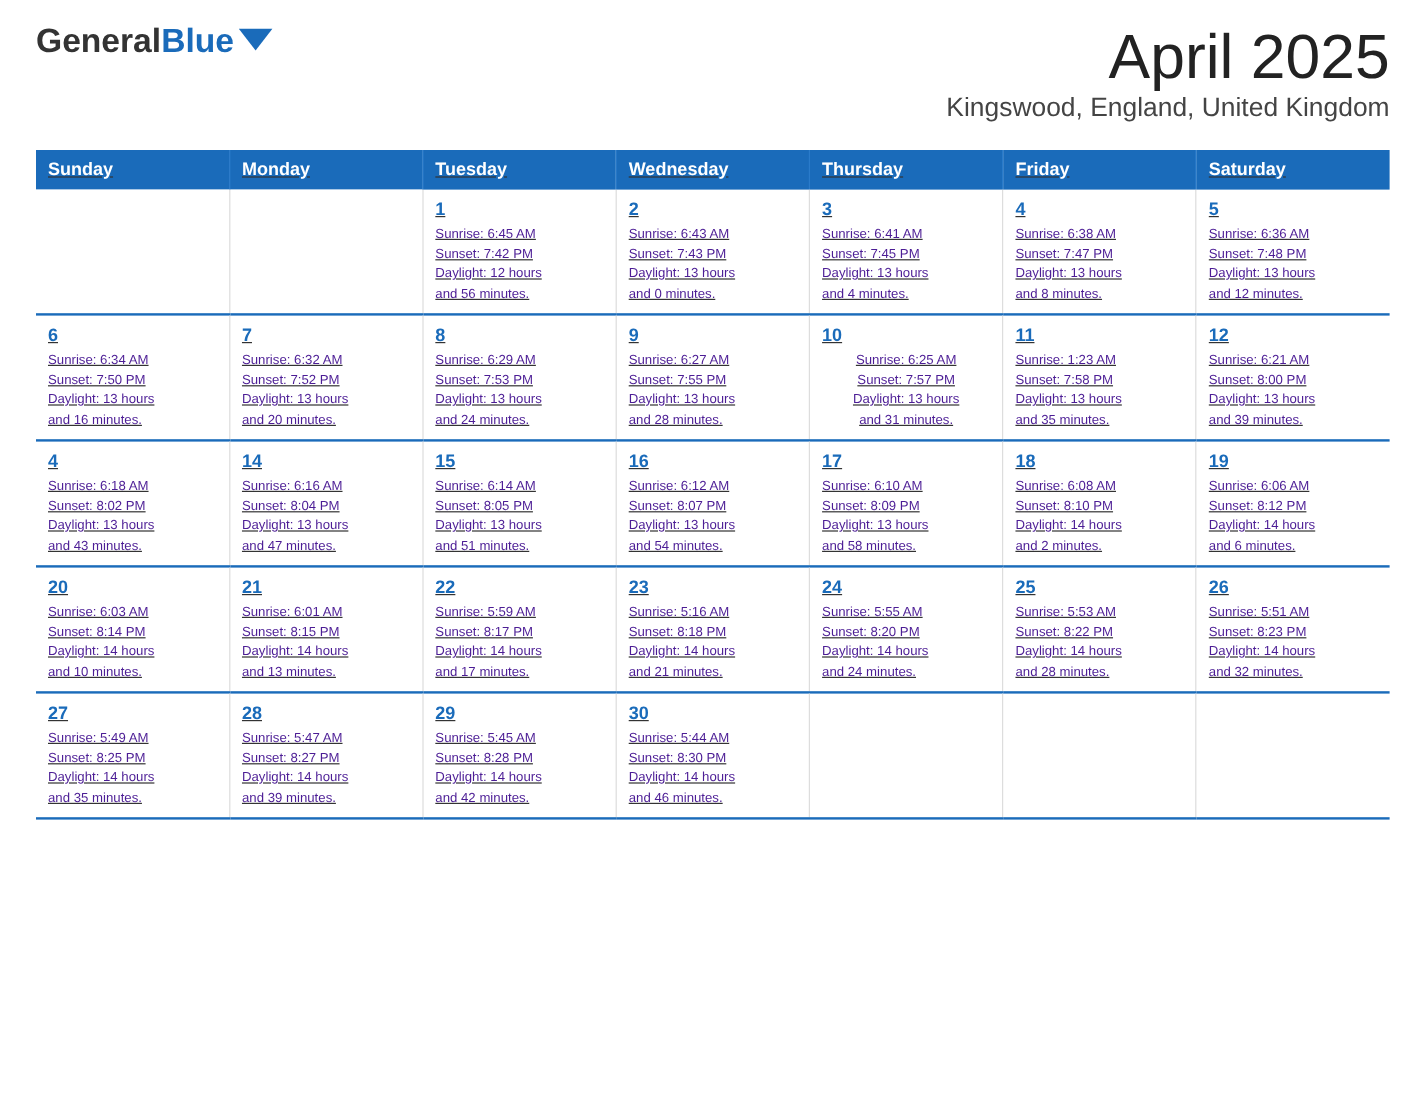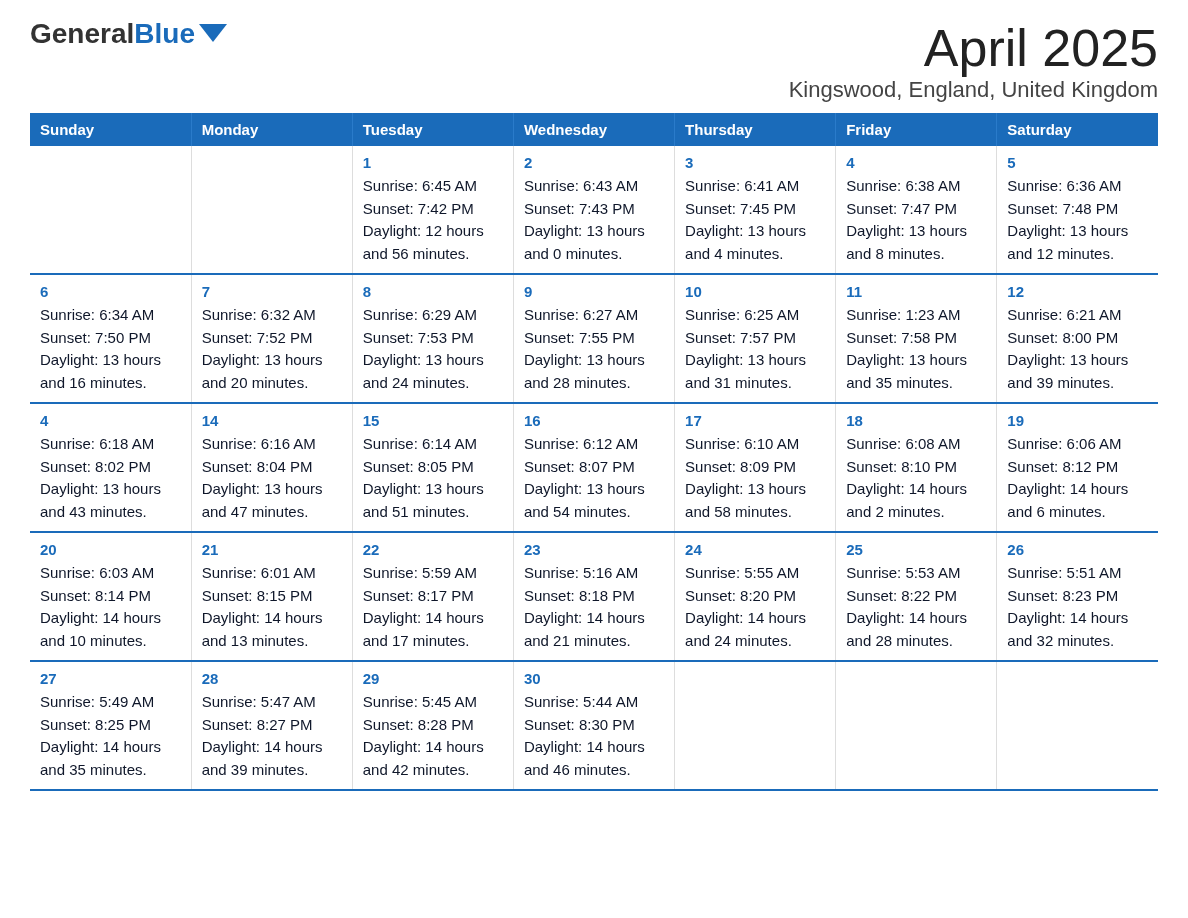--- a/index.html
+++ b/index.html
@@ -56,21 +56,22 @@
       color: #222;
       line-height: 1.1;
     }
     .subtitle {
       font-size: 22px;
       color: #444;
     }
     table {
       width: 100%;
       border-collapse: collapse;
-      margin-top: 10px;
+      margin-top: 22px;
+      text-decoration: underline;
     }
     thead tr th {
       background-color: #1a6bba;
       color: #fff;
       font-size: 15px;
       font-weight: bold;
       padding: 8px 10px;
       text-align: left;
       border-right: 1px solid #2a7bca;
     }
@@ -91,22 +92,22 @@
       border-right: none;
     }
     .day-number {
       font-size: 15px;
       font-weight: bold;
       color: #1a6bba;
       display: block;
       margin-bottom: 4px;
     }
     .day-info {
-      font-size: 15px;
-      color: #0f172a;
+      font-size: 11px;
+      color: #4c1d95;
       line-height: 1.5;
     }
     .empty-cell {
       background: #fff;
     }
   </style>
 </head>
 <body>
 
 <div class="header-area">
@@ -199,21 +200,21 @@
         </td>
         <td>
           <span class="day-number">9</span>
           <div class="day-info" style="white-space: pre-line;">Sunrise: 6:27 AM
 Sunset: 7:55 PM
 Daylight: 13 hours
 and 28 minutes.</div>
         </td>
         <td>
           <span class="day-number">10</span>
-          <div class="day-info" style="white-space: pre-line;">Sunrise: 6:25 AM
+          <div class="day-info" style="white-space: pre-line; text-align: center;">Sunrise: 6:25 AM
 Sunset: 7:57 PM
 Daylight: 13 hours
 and 31 minutes.</div>
         </td>
         <td>
           <span class="day-number">11</span>
           <div class="day-info" style="white-space: pre-line;">Sunrise: 1:23 AM
 Sunset: 7:58 PM
 Daylight: 13 hours
 and 35 minutes.</div>

